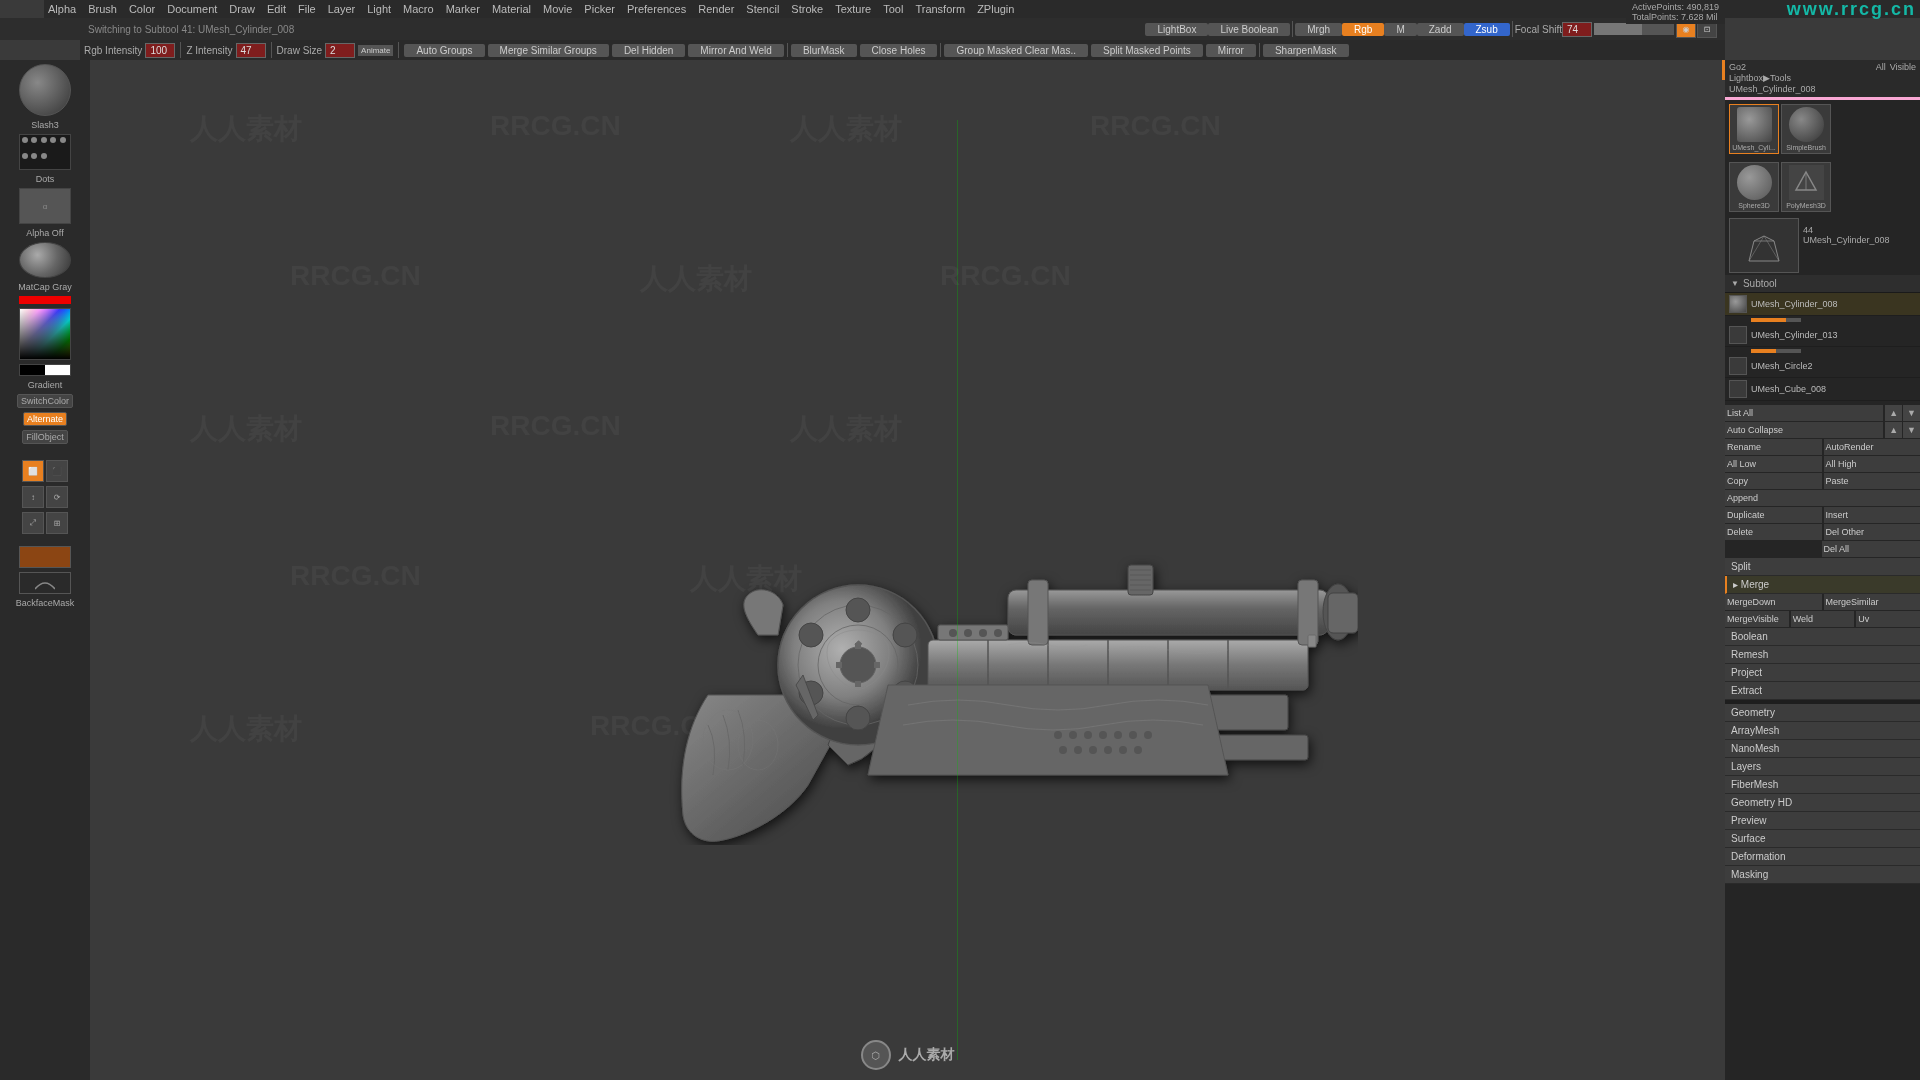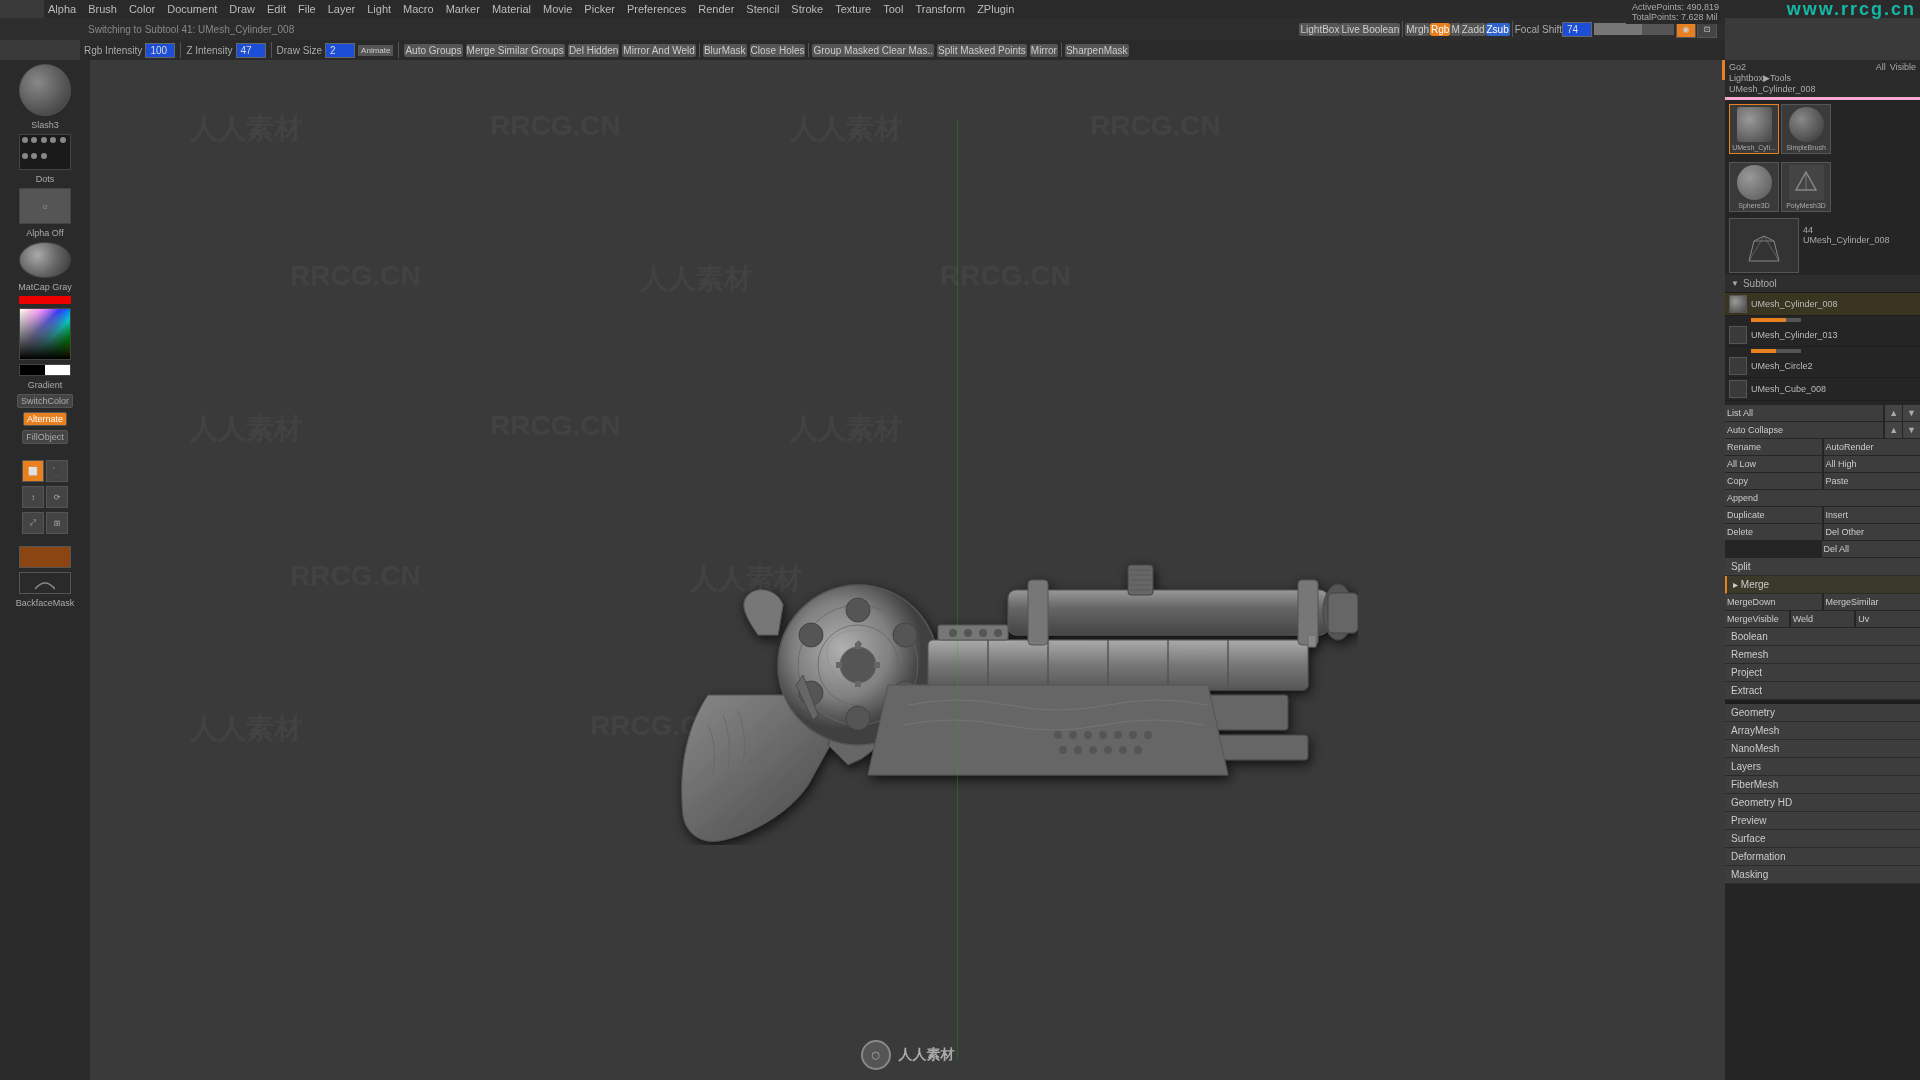--- a/index.html
+++ b/index.html
@@ -31,32 +31,32 @@
     }
     .menu-item {
       color: #bbb;
       font-size: 11px;
       cursor: pointer;
     }
     .toolbar-btn {
       background: #555;
       color: #ccc;
       border: none;
-      padding: 1px 1px;
+      padding: 1px 12px;
       font-size: 10px;
       cursor: pointer;
       border-radius: 2px;
       white-space: nowrap;
       text-align: center;
     }
     .toolbar-btn.active { background: #e88020; color: #fff; }
     .toolbar-btn.blue { background: #3366cc; color: #fff; }
     .toolbar-label { color: #aaa; font-size: 10px; }
     .toolbar-value {
-      background: #1d4ed8;
+      background: #7f1d1d;
       color: #ddd;
       border: 1px solid #666;
       padding: 1px 4px;
       font-size: 10px;
       width: 30px;
     }
     .separator { width: 1px; height: 16px; background: #555; margin: 0 2px; }
 
     
     .main-area {

